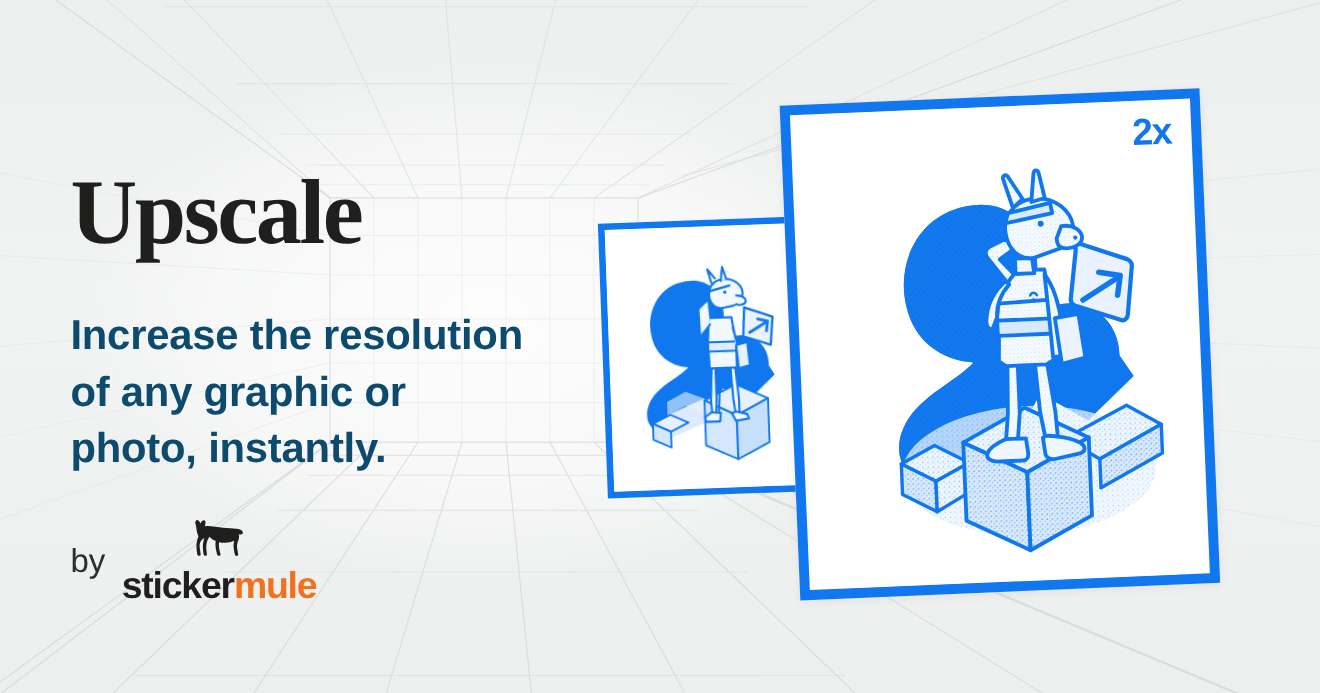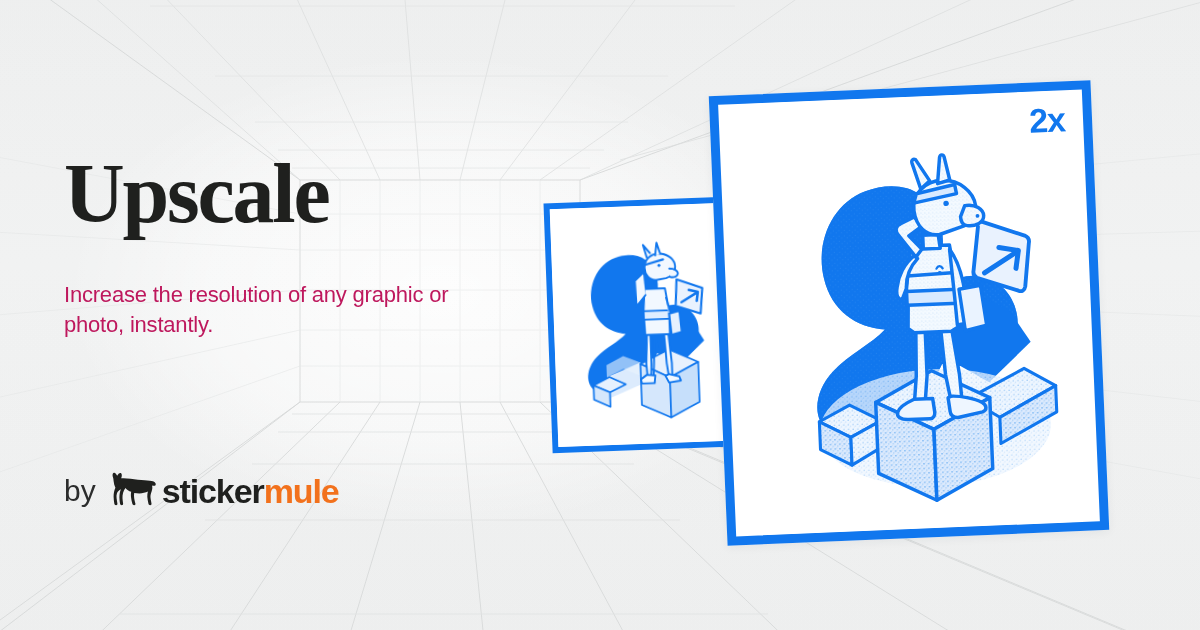--- a/index.html
+++ b/index.html
@@ -26,34 +26,34 @@
   .headline{
     margin:0;
     font-size:84px;line-height:1;
     font-weight:700;
     letter-spacing:-2.2px;
     color:#1f201e;
     font-family:Liberation Serif, serif;
   }
   .subhead{
     margin:44px 0 0 0;
-    font-size:22px;line-height:1.36;
-    font-weight:400;
-    color:#be185d;
+    font-size:38px;line-height:1.36;
+    font-weight:700;
+    color:#0c4a6e;
     letter-spacing:-0.2px;
     max-width:430px;
   }
 
   
   .brand{
     position:absolute;left:64px;top:472px;
     display:flex;align-items:center;gap:15px;
   }
   .brand-by{font-size:30px;color:#2c2d2d;font-weight:400;line-height:1;}
-  .brand-lockup{display:flex;align-items:center;gap:5px;}
+  .brand-lockup{display:flex;align-items:center;gap:5px;flex-direction:column;}
   .mule-mark{display:block;}
   .brand-word{font-size:34px;font-weight:700;letter-spacing:-1.1px;line-height:1;}
   .brand-word .w1{color:#1f201e;}
   .brand-word .w2{color:#f2711c;}
 
   
   .card{
     position:absolute;
     background:#ffffff;
     box-sizing:border-box;

